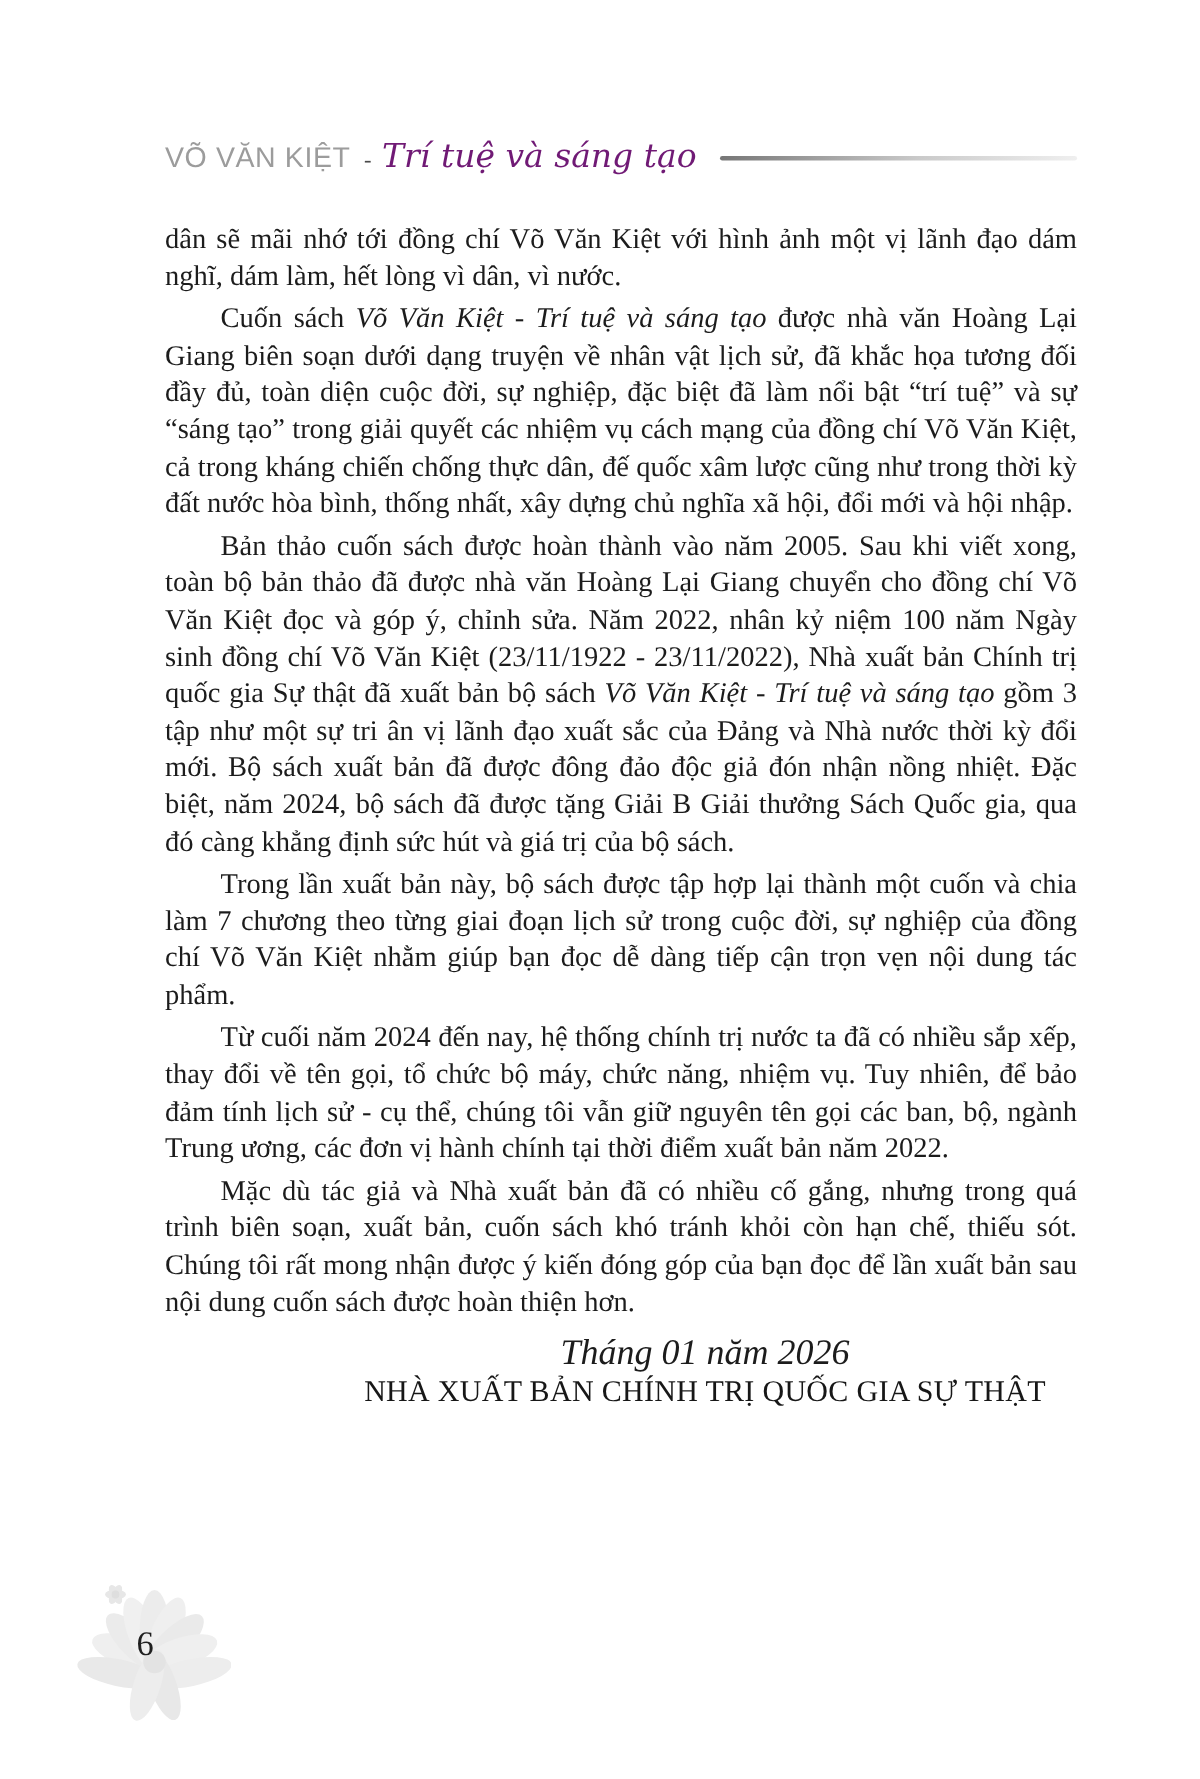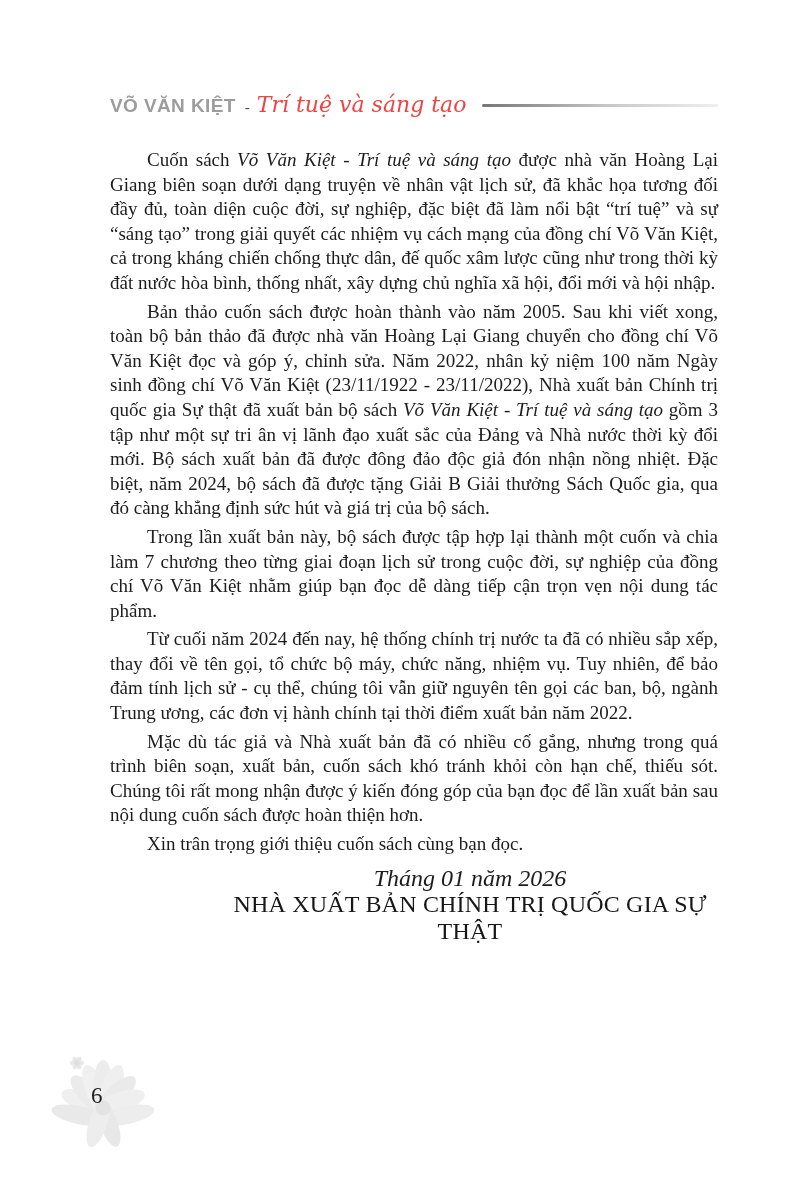--- a/index.html
+++ b/index.html
@@ -15,35 +15,35 @@
 
   
   .runhead {
     position: absolute;
     left: 110px; top: 92px; width: 608px;
     display: flex; align-items: baseline;
     white-space: nowrap;
   }
   .book-title {
     font-family: "Liberation Sans", sans-serif;
-    font-weight: bold;
+    font-weight: normal;
     font-size: 19px;
     letter-spacing: 0.4px;
     color: #9c9c9c;
   }
   .runhead .sep {
     margin: 0 7px 0 9px;
     font-size: 15px;
     color: #4a4a4a;
   }
   .subtitle {
     font-family: "DejaVu Serif", serif;
     font-style: italic;
     font-size: 22px;
-    color: #ef4444;
+    color: #701a75;
   }
   .head-rule {
     flex: 1;
     height: 3px;
     margin-left: 16px;
     align-self: center;
     margin-top: 2px;
     border-radius: 2px;
     background: linear-gradient(to right, #767676, #c9c9c9 55%, #efefef);
   }
@@ -66,21 +66,21 @@
     margin: 8px 0 0 120px;
     width: 480px;
     text-align: center;
   }
   .signoff-date {
     font-style: italic;
     font-size: 24px;
     line-height: 26px;
   }
   .signoff-publisher {
-    font-size: 24px;
+    font-size: 20px;
     line-height: 27px;
     letter-spacing: 0.2px;
     color: #171717;
   }
 
   
   .lotus {
     position: absolute;
     left: 46px; top: 1044px;
     z-index: 1;
@@ -101,26 +101,26 @@
 
   <div class="runhead">
     <span class="book-title">VÕ VĂN KIỆT</span>
     <span class="sep">-</span>
     <span class="subtitle">Trí tuệ và sáng tạo</span>
     <span class="head-rule"></span>
   </div>
 
   <div class="body-text">
 
+    <p class=""><span>dân sẽ mãi nhớ tới đồng chí Võ Văn Kiệt với hình ảnh một vị lãnh đạo dám nghĩ, dám làm, hết lòng vì dân, vì nước.</span></p>
       <p class="indent"><span>Cuốn sách </span><span class="it">Võ Văn Kiệt - Trí tuệ và sáng tạo</span><span> được nhà văn Hoàng Lại Giang biên soạn dưới dạng truyện về nhân vật lịch sử, đã khắc họa tương đối đầy đủ, toàn diện cuộc đời, sự nghiệp, đặc biệt đã làm nổi bật “trí tuệ” và sự “sáng tạo” trong giải quyết các nhiệm vụ cách mạng của đồng chí Võ Văn Kiệt, cả trong kháng chiến chống thực dân, đế quốc xâm lược cũng như trong thời kỳ đất nước hòa bình, thống nhất, xây dựng chủ nghĩa xã hội, đổi mới và hội nhập.</span></p>
       <p class="indent"><span>Bản thảo cuốn sách được hoàn thành vào năm 2005. Sau khi viết xong, toàn bộ bản thảo đã được nhà văn Hoàng Lại Giang chuyển cho đồng chí Võ Văn Kiệt đọc và góp ý, chỉnh sửa. Năm 2022, nhân kỷ niệm 100 năm Ngày sinh đồng chí Võ Văn Kiệt (23/11/1922 - 23/11/2022), Nhà xuất bản Chính trị quốc gia Sự thật đã xuất bản bộ sách </span><span class="it">Võ Văn Kiệt - Trí tuệ và sáng tạo</span><span> gồm 3 tập như một sự tri ân vị lãnh đạo xuất sắc của Đảng và Nhà nước thời kỳ đổi mới. Bộ sách xuất bản đã được đông đảo độc giả đón nhận nồng nhiệt. Đặc biệt, năm 2024, bộ sách đã được tặng Giải B Giải thưởng Sách Quốc gia, qua đó càng khẳng định sức hút và giá trị của bộ sách.</span></p>
       <p class="indent"><span>Trong lần xuất bản này, bộ sách được tập hợp lại thành một cuốn và chia làm 7 chương theo từng giai đoạn lịch sử trong cuộc đời, sự nghiệp của đồng chí Võ Văn Kiệt nhằm giúp bạn đọc dễ dàng tiếp cận trọn vẹn nội dung tác phẩm.</span></p>
       <p class="indent"><span>Từ cuối năm 2024 đến nay, hệ thống chính trị nước ta đã có nhiều sắp xếp, thay đổi về tên gọi, tổ chức bộ máy, chức năng, nhiệm vụ. Tuy nhiên, để bảo đảm tính lịch sử - cụ thể, chúng tôi vẫn giữ nguyên tên gọi các ban, bộ, ngành Trung ương, các đơn vị hành chính tại thời điểm xuất bản năm 2022.</span></p>
       <p class="indent"><span>Mặc dù tác giả và Nhà xuất bản đã có nhiều cố gắng, nhưng trong quá trình biên soạn, xuất bản, cuốn sách khó tránh khỏi còn hạn chế, thiếu sót. Chúng tôi rất mong nhận được ý kiến đóng góp của bạn đọc để lần xuất bản sau nội dung cuốn sách được hoàn thiện hơn.</span></p>
-      <p class="indent"><span>Xin trân trọng giới thiệu cuốn sách cùng bạn đọc.</span></p>
       <div class="signoff">
       <div class="signoff-date">Tháng 01 năm 2026</div>
       <div class="signoff-publisher">NHÀ XUẤT BẢN CHÍNH TRỊ QUỐC GIA SỰ THẬT</div>
     </div>
   </div>
 
   <div class="lotus">
     <svg width="108" height="118" viewBox="0 0 108 118" xmlns="http://www.w3.org/2000/svg">
 
       <g transform="translate(31,19)">

